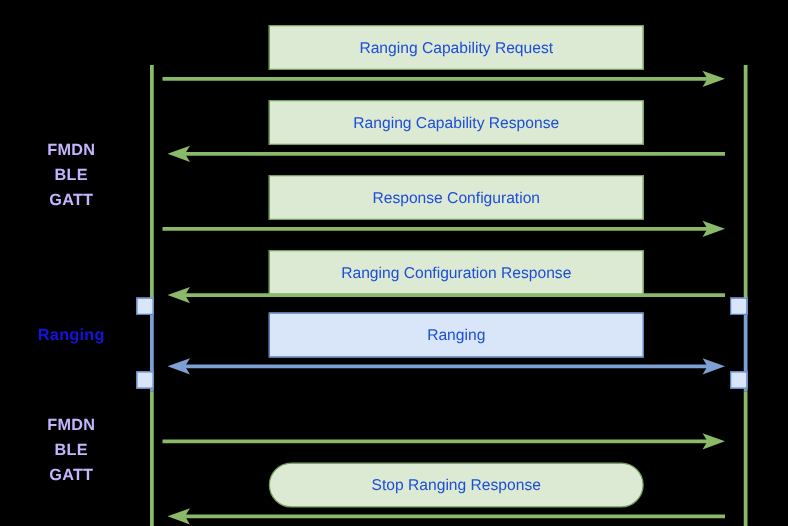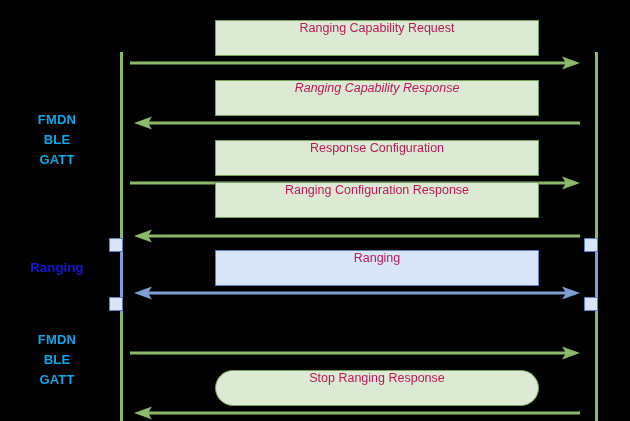--- a/index.html
+++ b/index.html
@@ -23,35 +23,36 @@
   
   .side-label {
     position: absolute;
     width: 78px;
     text-align: center;
     font-weight: bold;
     font-size: 13px;
     line-height: 20px;
     letter-spacing: 0.2px;
   }
-  .side-label.green { color: #0ea5e9; }
+  .side-label.green { color: #c4b5fd; }
   .side-label.blue  { color: #1414e0; }
   .side-label span { display: block; }
 
   
   .msg-box {
     position: absolute;
     left: 215px;
-    width: 324px;
+    width: 300px;
     height: 36px;
     box-sizing: border-box;
     display: flex;
+    align-items: center;
     justify-content: center;
     font-size: 12.5px;
-    color: #be185d;
+    color: #1d4ed8;
   }
   .msg-box.green {
     background: #dce9d3;
     border: 1px solid #76a05a;
   }
   .msg-box.blue {
     background: #d9e5f8;
     border: 1px solid #5b7fc0;
   }
 
@@ -107,41 +108,41 @@
   <div class="msg-box green" style="top:20px;">
     <span>Ranging Capability Request</span>
   </div>
   <div class="arrow" style="left:130px; top:56px; width:450px;">
     <svg width="450" height="14" viewBox="0 0 450 14">
       <line x1="0" y1="7" x2="438" y2="7" stroke="#8bb96a" stroke-width="3"></line>
       <polygon points="450,7 432,0.5 436,7 432,13.5" fill="#8bb96a"></polygon>
     </svg>
   </div>
 
-  <div class="msg-box green" style="top:80px;font-style:italic;">
+  <div class="msg-box green" style="top:80px;">
     <span>Ranging Capability Response</span>
   </div>
   <div class="arrow" style="left:134px; top:116px; width:446px;">
     <svg width="446" height="14" viewBox="0 0 446 14">
       <line x1="12" y1="7" x2="446" y2="7" stroke="#8bb96a" stroke-width="3"></line>
       <polygon points="0,7 18,0.5 14,7 18,13.5" fill="#8bb96a"></polygon>
     </svg>
   </div>
 
   <div class="msg-box green" style="top:140px;">
     <span>Response Configuration</span>
   </div>
   <div class="arrow" style="left:130px; top:176px; width:450px;">
     <svg width="450" height="14" viewBox="0 0 450 14">
       <line x1="0" y1="7" x2="438" y2="7" stroke="#8bb96a" stroke-width="3"></line>
       <polygon points="450,7 432,0.5 436,7 432,13.5" fill="#8bb96a"></polygon>
     </svg>
   </div>
 
-  <div class="msg-box green" style="top:182px;">
+  <div class="msg-box green" style="top:200px;">
     <span>Ranging Configuration Response</span>
   </div>
   <div class="arrow" style="left:134px; top:229px; width:446px;">
     <svg width="446" height="14" viewBox="0 0 446 14">
       <line x1="12" y1="7" x2="446" y2="7" stroke="#8bb96a" stroke-width="3"></line>
       <polygon points="0,7 18,0.5 14,7 18,13.5" fill="#8bb96a"></polygon>
     </svg>
   </div>
 
   <div class="msg-box blue" style="top:250px;">

